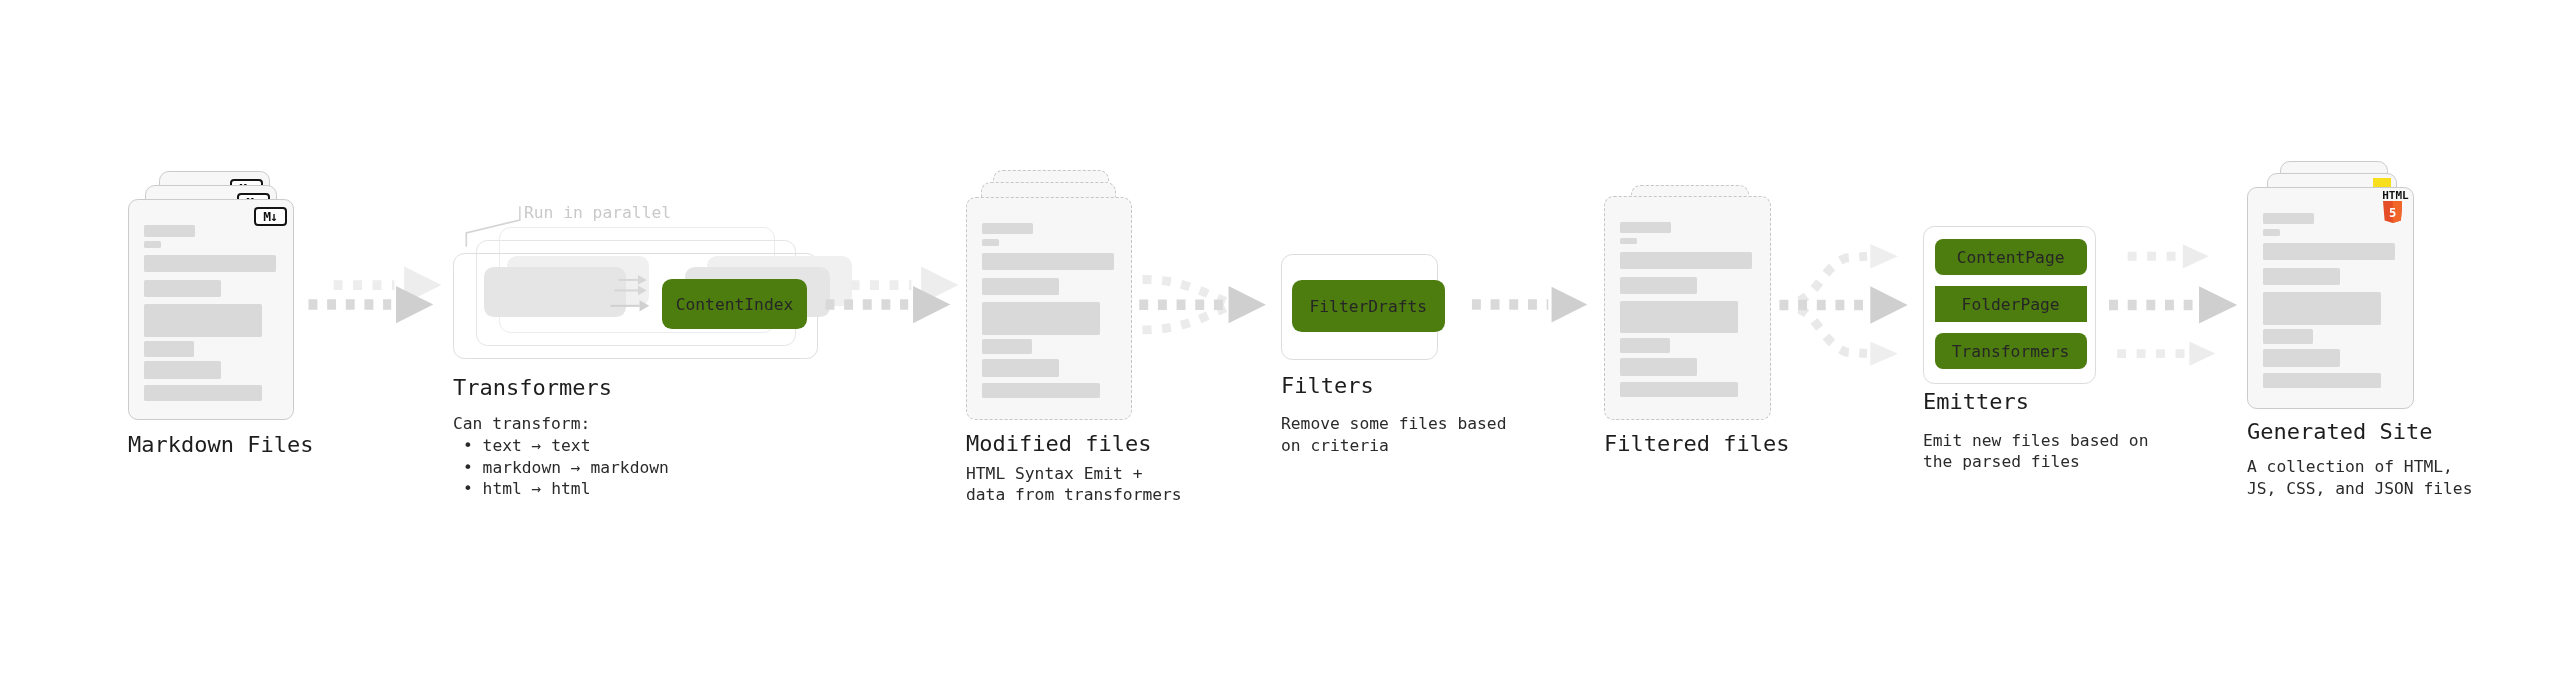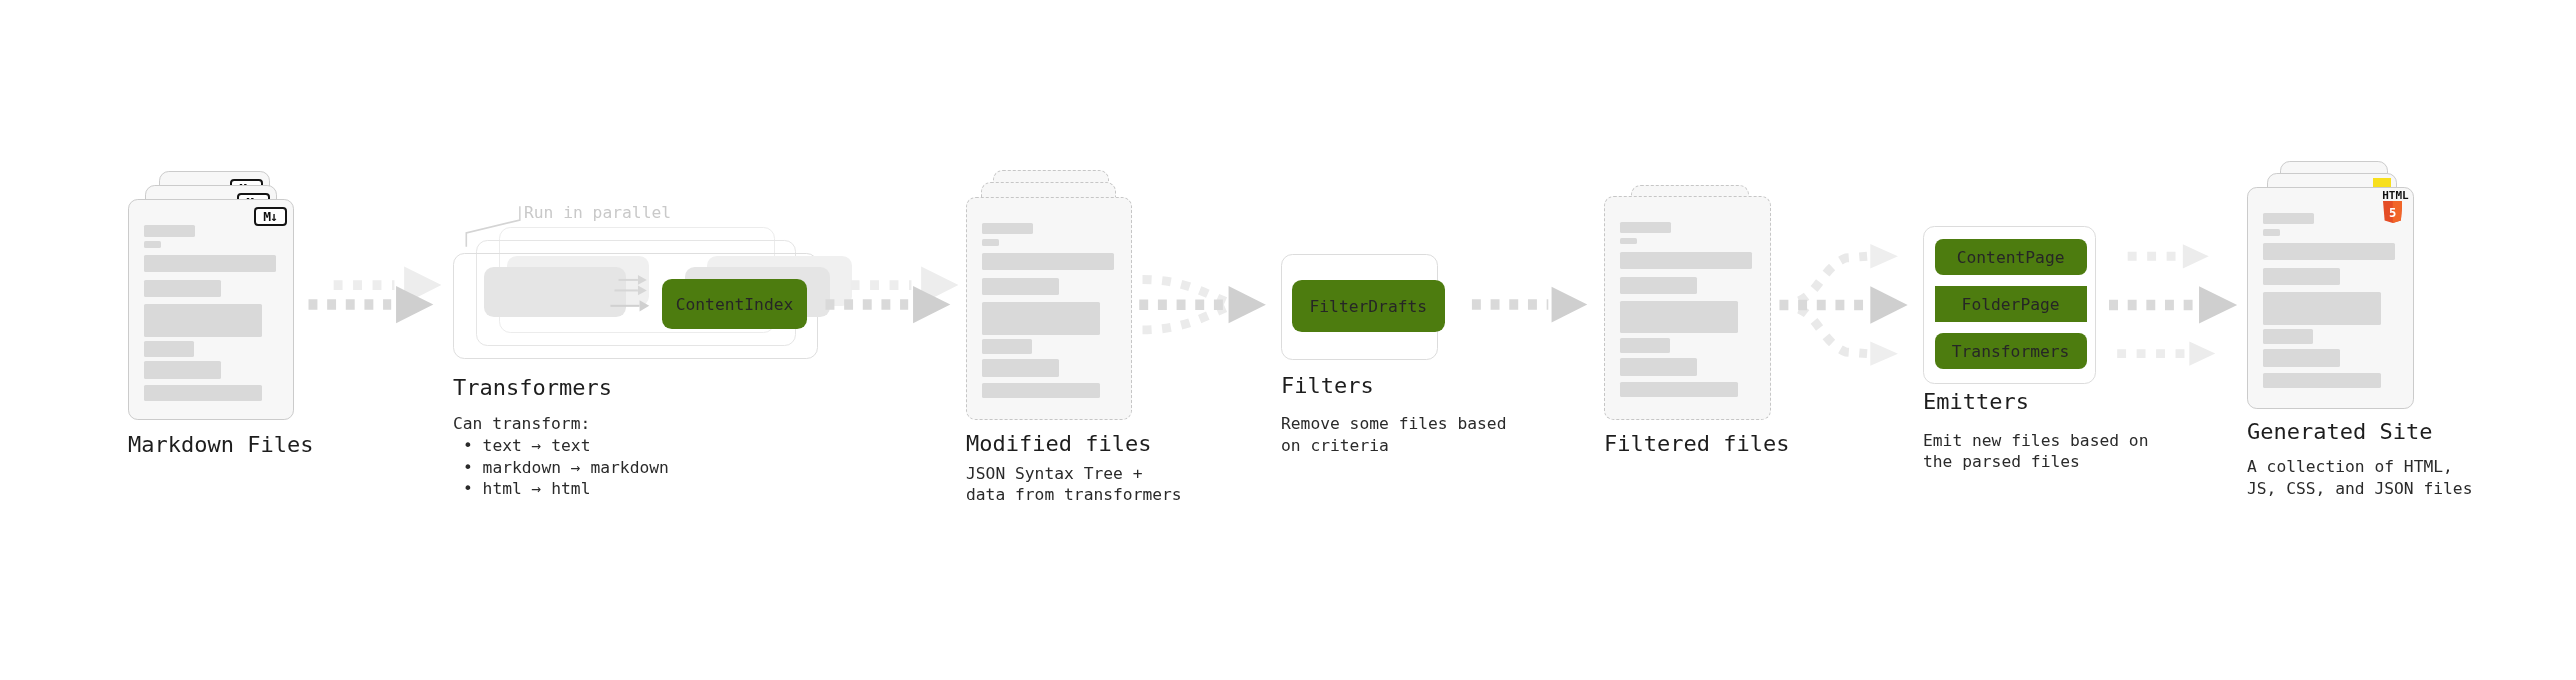--- a/index.html
+++ b/index.html
@@ -135,21 +135,21 @@
           <i class="bar b3"></i>
           <i class="bar b4"></i>
           <i class="bar b5"></i>
           <i class="bar b6"></i>
           <i class="bar b7"></i>
           <i class="bar b8"></i>
         </div>
     </div>
   </div>
   <div class="label" style="left:966px;top:431px">Modified files</div>
-  <div class="sub" style="left:966px;top:464px">JSON Syntax Tree +</div>
+  <div class="sub" style="left:966px;top:464px">HTML Syntax Emit +</div>
   <div class="sub" style="left:966px;top:485px">data from transformers</div>
 
   <svg class="arrow" style="left:1136px;top:268px" width="138" height="75" viewBox="0 0 170 92">
     <path d="M 8,14 C 55,14 80,28 110,41" fill="none" stroke="#ebebeb" stroke-width="11" stroke-dasharray="11 13"></path>
     <path d="M 8,76 C 55,76 80,62 110,49" fill="none" stroke="#ebebeb" stroke-width="11" stroke-dasharray="11 13"></path>
     <line x1="4" y1="45" x2="108" y2="45" stroke="#d9d9d9" stroke-width="13" stroke-dasharray="11 12"></line>
     <polygon points="114,22 160,45 114,68" fill="#cfcfcf"></polygon>
   </svg>
 
   <div class="box" style="left:1281px;top:254px;width:157px;height:106px">

